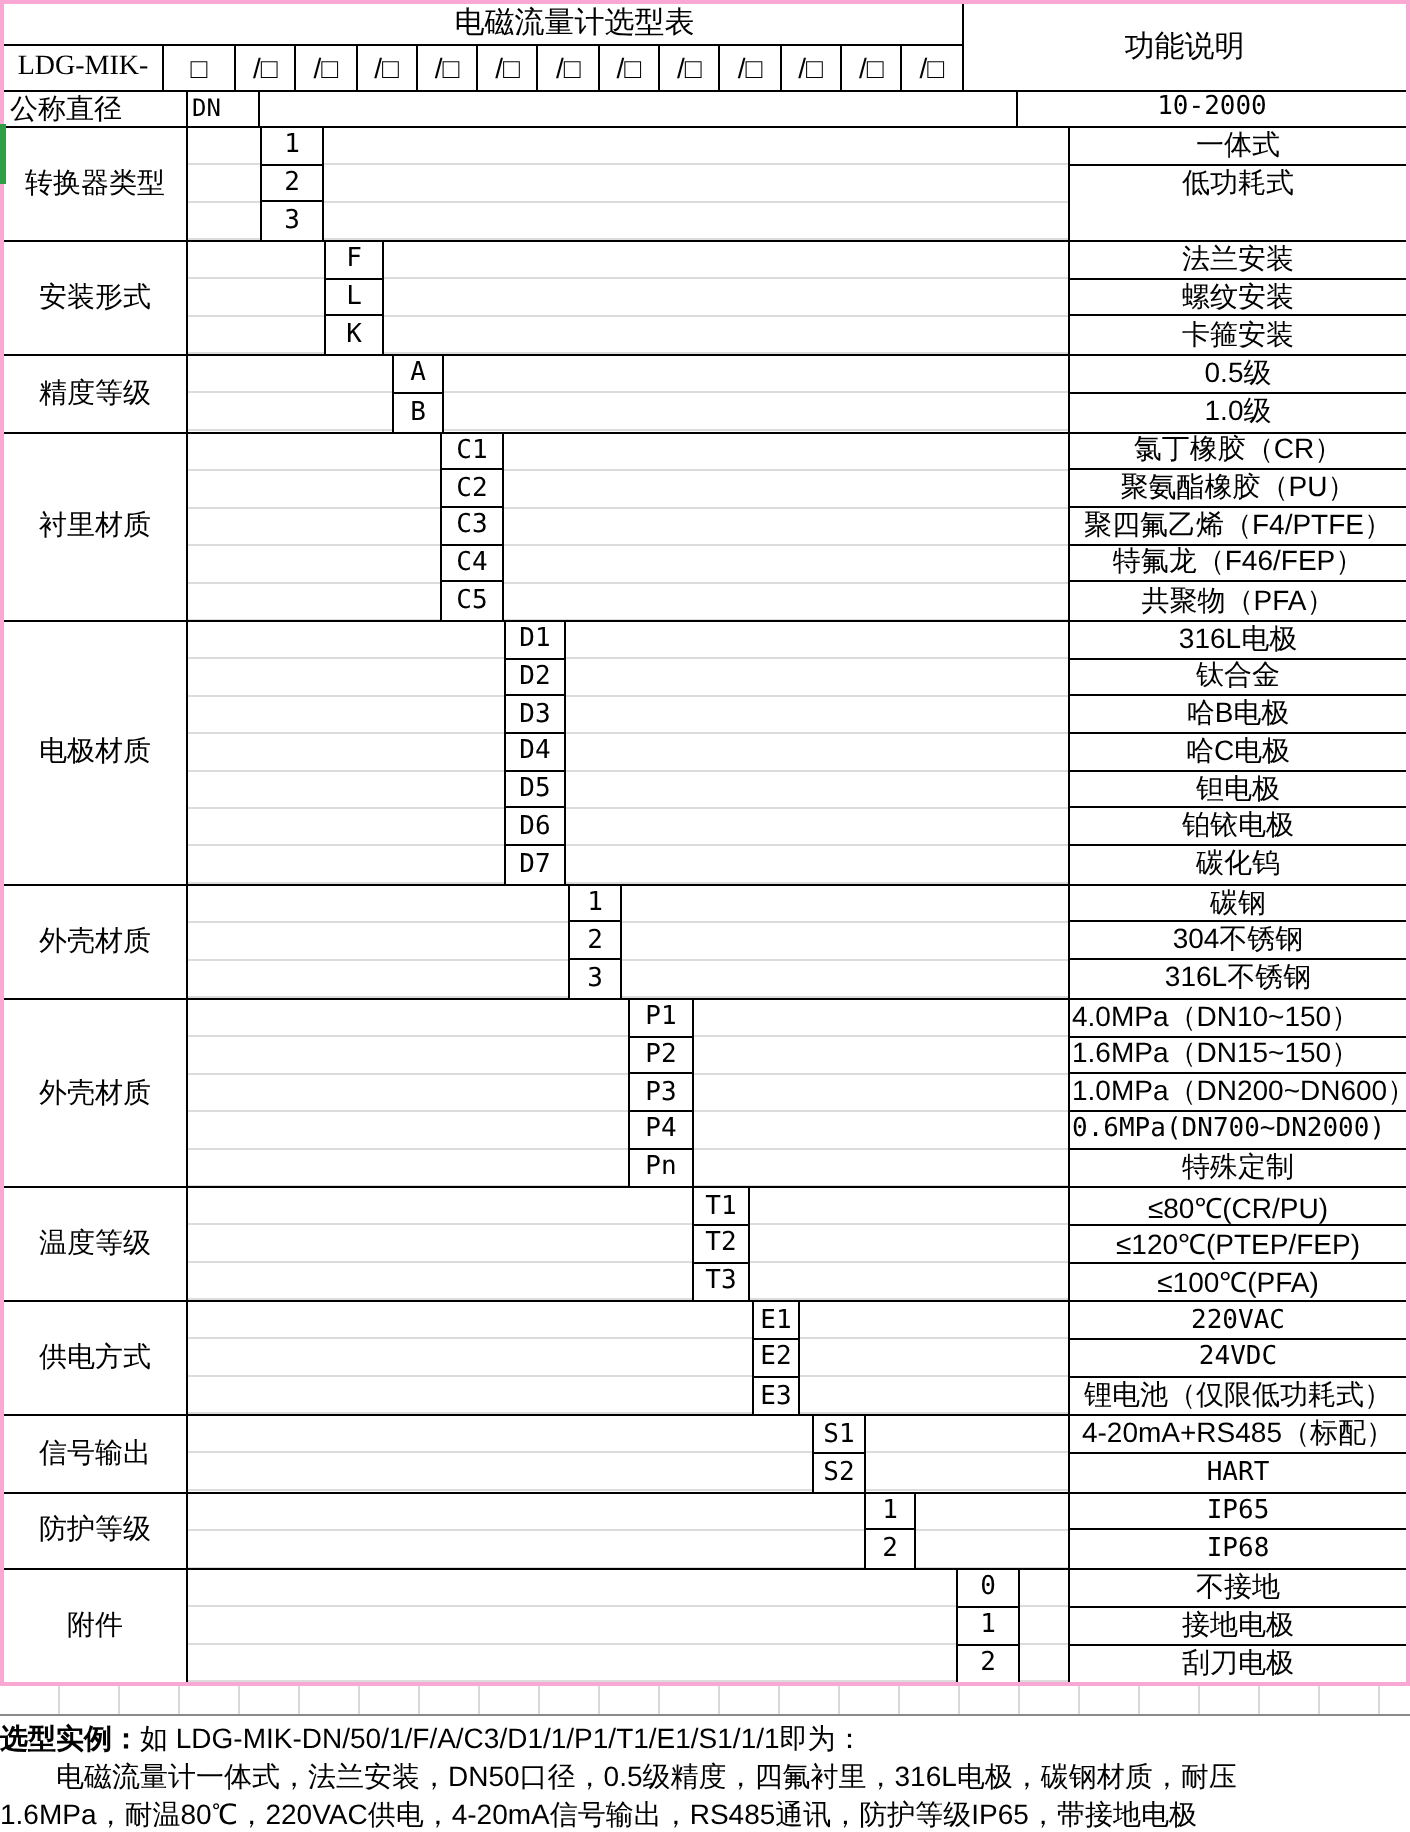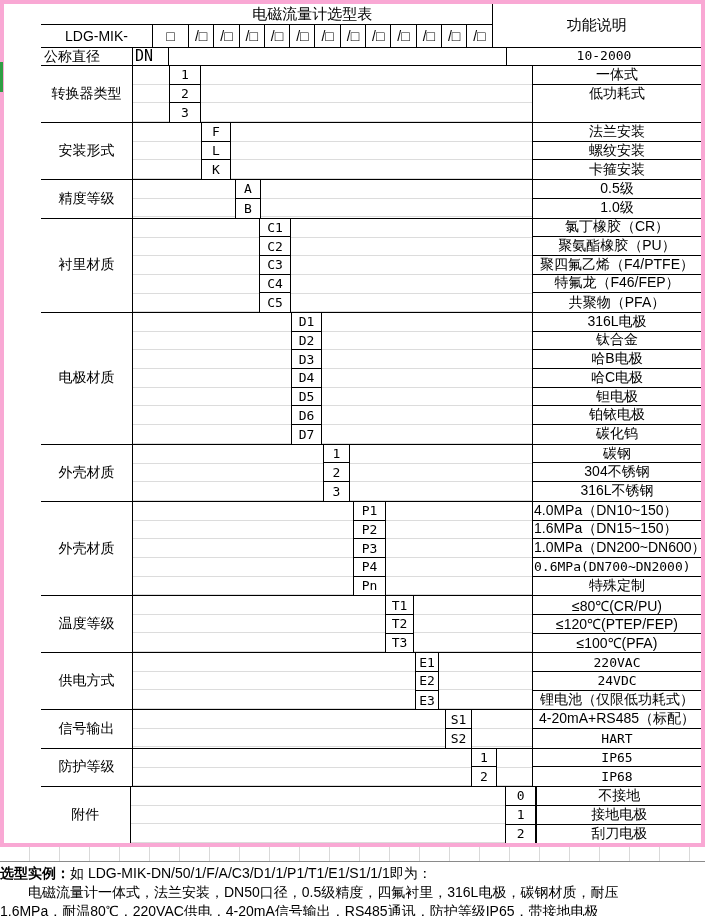--- a/index.html
+++ b/index.html
@@ -2,40 +2,40 @@
 <html><head>
 <meta charset="utf-8">
 <style>
   :root{ --rh:18.7px; }
   *{ box-sizing:border-box; }
   html,body{ margin:0; padding:0; background:#ffffff; }
   body{ font-family:"Liberation Sans", sans-serif; color:#000; }
   .sheet{ width:705px; position:relative; overflow:hidden; background:#fff; }
   .mono{ font-family:"DejaVu Sans Mono", monospace; }
 
-  .tbl{ width:705px; border:4px solid #f9a8d4;padding-left:37px; }
+  .tbl{ width:705px; border:2px solid #f9a8d4; }
 
   
   .top-flex{ display:flex; border-bottom:1px solid #000; }
   .top-left{ width:508px; }
   .title-row{ height:21px; border-bottom:1px solid #000; display:flex; }
   .title-pad{ width:92px; }
   .title{ flex:1; text-align:center; font-size:15px; line-height:20px; }
   .model-row{ height:22px; display:flex; }
   .model-row .cell{ border-right:1px solid #000; display:flex; align-items:center; justify-content:center; font-size:14px; }
-  .mr-label{ width:112px; font-family:Liberation Sans, sans-serif; font-size:14px; }
+  .mr-label{ width:80px; font-family:Liberation Serif, serif; font-size:14px; }
   .first-box{ width:36px; }
   .slot{ flex:1; font-size:13px; }
   .slot.last{ border-right:none; }
   .func-header{ width:236px; border-left:1px solid #000; display:flex; align-items:center; justify-content:center; font-size:15px; }
 
   
   .dn-row{ display:flex; height:17px; font-size:14px; line-height:16px; }
   .dn-label{ width:92px; border-right:1px solid #000; padding-left:3px; }
-  .dn-code{ width:36px; border-right:1px solid #000; padding-left:2px; font-size:15px; }
+  .dn-code{ width:36px; border-right:1px solid #000; padding-left:2px; font-size:12px; }
   .dn-spacer{ flex:1; }
   .dn-desc{ width:195px; border-left:1px solid #000; text-align:center; font-size:13px; }
 
   
   .block{ display:flex; border-top:1px solid #000; }
   .blabel{ width:92px; border-right:1px solid #000; display:flex; align-items:center; justify-content:center; font-size:14px; }
   .spacer{ background:repeating-linear-gradient(to bottom, transparent 0, transparent calc(var(--rh) - 1px), #dcdcdc calc(var(--rh) - 1px), #dcdcdc var(--rh)); }
   .spacer.flex{ flex:1; }
   .codes{ border-left:1px solid #000; border-right:1px solid #000; }
   .code-cell{ height:var(--rh); border-bottom:1px solid #000; display:flex; align-items:center; justify-content:center; font-size:13px; }

